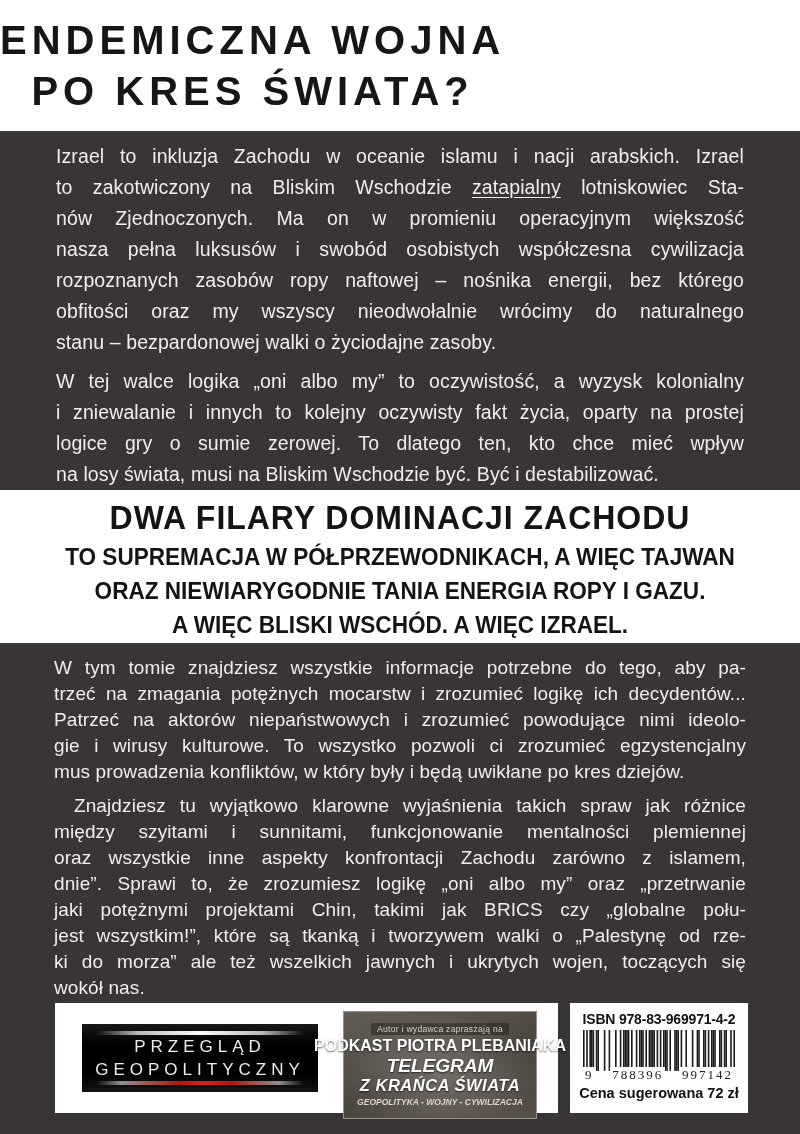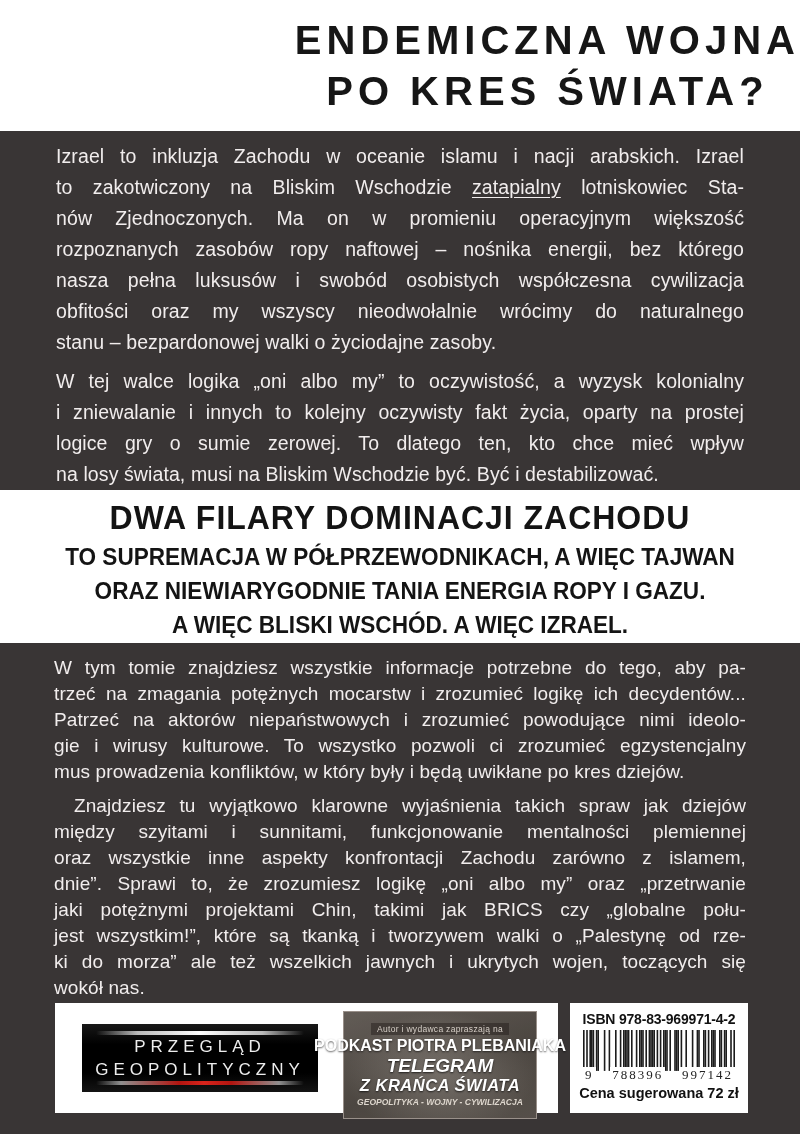--- a/index.html
+++ b/index.html
@@ -4,21 +4,21 @@
 <style>
   html,body{margin:0;padding:0;}
   body{
     width:800px;height:1134px;position:relative;overflow:hidden;
     background:#ffffff;
     font-family:"Liberation Sans",sans-serif;
   }
   .band{box-sizing:border-box;width:800px;}
 
   
-  .band.top{height:131px;display:flex;align-items:center;justify-content:flex-end;border-radius:20px;}
+  .band.top{height:131px;display:flex;align-items:center;justify-content:flex-start;border-radius:20px;}
   .title{text-align:center;color:#161616;font-weight:bold;}
   .title-line{font-size:40px;line-height:51px;letter-spacing:5px;white-space:nowrap;}
 
   
   .band.dark{background:var(--panel-dark,#393535);color:#f1eded;}
   .band.d1{height:359px;padding:10px 56px 8px;}
   .band.d2{height:491px;padding:12px 54px 0;position:relative;}
 
   .para+.para{margin-top:8px;}
   .jline{text-align:justify;text-align-last:justify;white-space:nowrap;}
@@ -73,22 +73,22 @@
     <div class="title-line">ENDEMICZNA WOJNA</div>
     <div class="title-line">PO KRES ŚWIATA?</div>
   </div>
 </div>
 
 <div class="band dark d1">
   <div class="para">
       <div class="jline"><span>Izrael to inkluzja Zachodu w oceanie islamu i nacji arabskich. Izrael</span></div>
       <div class="jline"><span>to zakotwiczony na Bliskim Wschodzie </span><span class="u">zatapialny</span><span> lotniskowiec Sta-</span></div>
       <div class="jline"><span>nów Zjednoczonych. Ma on w promieniu operacyjnym większość</span></div>
+      <div class="jline"><span>nasza pełna luksusów i swobód osobistych współczesna cywilizacja</span></div>
       <div class="jline"><span>rozpoznanych zasobów ropy naftowej – nośnika energii, bez którego</span></div>
-      <div class="jline"><span>nasza pełna luksusów i swobód osobistych współczesna cywilizacja</span></div>
       <div class="jline"><span>obfitości oraz my wszyscy nieodwołalnie wrócimy do naturalnego</span></div>
       <div class="jline last"><span>stanu – bezpardonowej walki o życiodajne zasoby.</span></div>
     </div>
   <div class="para">
       <div class="jline"><span>W tej walce logika „oni albo my” to oczywistość, a wyzysk kolonialny</span></div>
       <div class="jline"><span>i zniewalanie i innych to kolejny oczywisty fakt życia, oparty na prostej</span></div>
       <div class="jline"><span>logice gry o sumie zerowej. To dlatego ten, kto chce mieć wpływ</span></div>
       <div class="jline last"><span>na losy świata, musi na Bliskim Wschodzie być. Być i destabilizować.</span></div>
     </div>
 </div>
@@ -102,21 +102,21 @@
 
 <div class="band dark d2">
   <div class="para">
       <div class="jline"><span>W tym tomie znajdziesz wszystkie informacje potrzebne do tego, aby pa-</span></div>
       <div class="jline"><span>trzeć na zmagania potężnych mocarstw i zrozumieć logikę ich decydentów...</span></div>
       <div class="jline"><span>Patrzeć na aktorów niepaństwowych i zrozumieć powodujące nimi ideolo-</span></div>
       <div class="jline"><span>gie i wirusy kulturowe. To wszystko pozwoli ci zrozumieć egzystencjalny</span></div>
       <div class="jline last"><span>mus prowadzenia konfliktów, w który były i będą uwikłane po kres dziejów.</span></div>
     </div>
   <div class="para">
-      <div class="jline indent"><span>Znajdziesz tu wyjątkowo klarowne wyjaśnienia takich spraw jak dziejów</span></div>
+      <div class="jline indent"><span>Znajdziesz tu wyjątkowo klarowne wyjaśnienia takich spraw jak różnice</span></div>
       <div class="jline"><span>między szyitami i sunnitami, funkcjonowanie mentalności plemiennej</span></div>
       <div class="jline"><span>oraz wszystkie inne aspekty konfrontacji Zachodu zarówno z islamem,</span></div>
       <div class="jline"><span>dnie”. Sprawi to, że zrozumiesz logikę „oni albo my” oraz „przetrwanie</span></div>
       <div class="jline"><span>jaki potężnymi projektami Chin, takimi jak BRICS czy „globalne połu-</span></div>
       <div class="jline"><span>jest wszystkim!”, które są tkanką i tworzywem walki o „Palestynę od rze-</span></div>
       <div class="jline"><span>ki do morza” ale też wszelkich jawnych i ukrytych wojen, toczących się</span></div>
       <div class="jline last"><span>wokół nas.</span></div>
     </div>
 </div>
 

